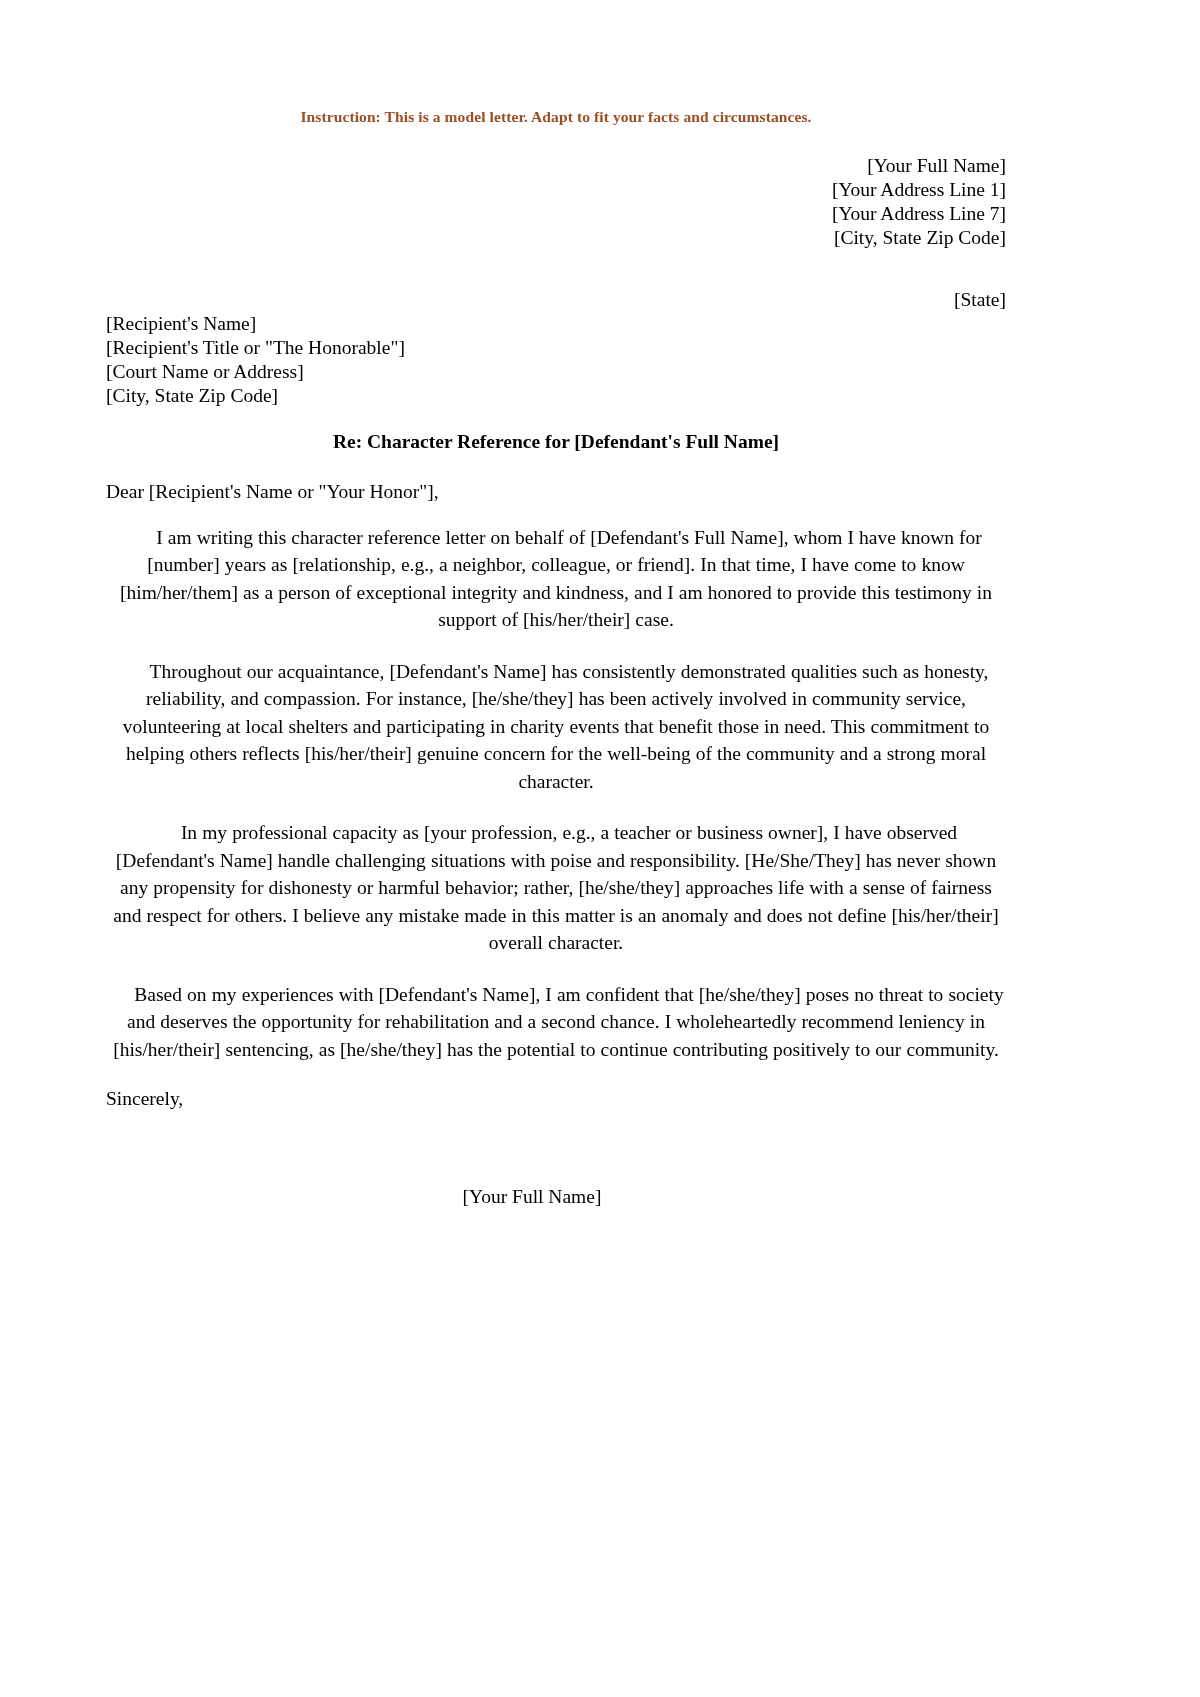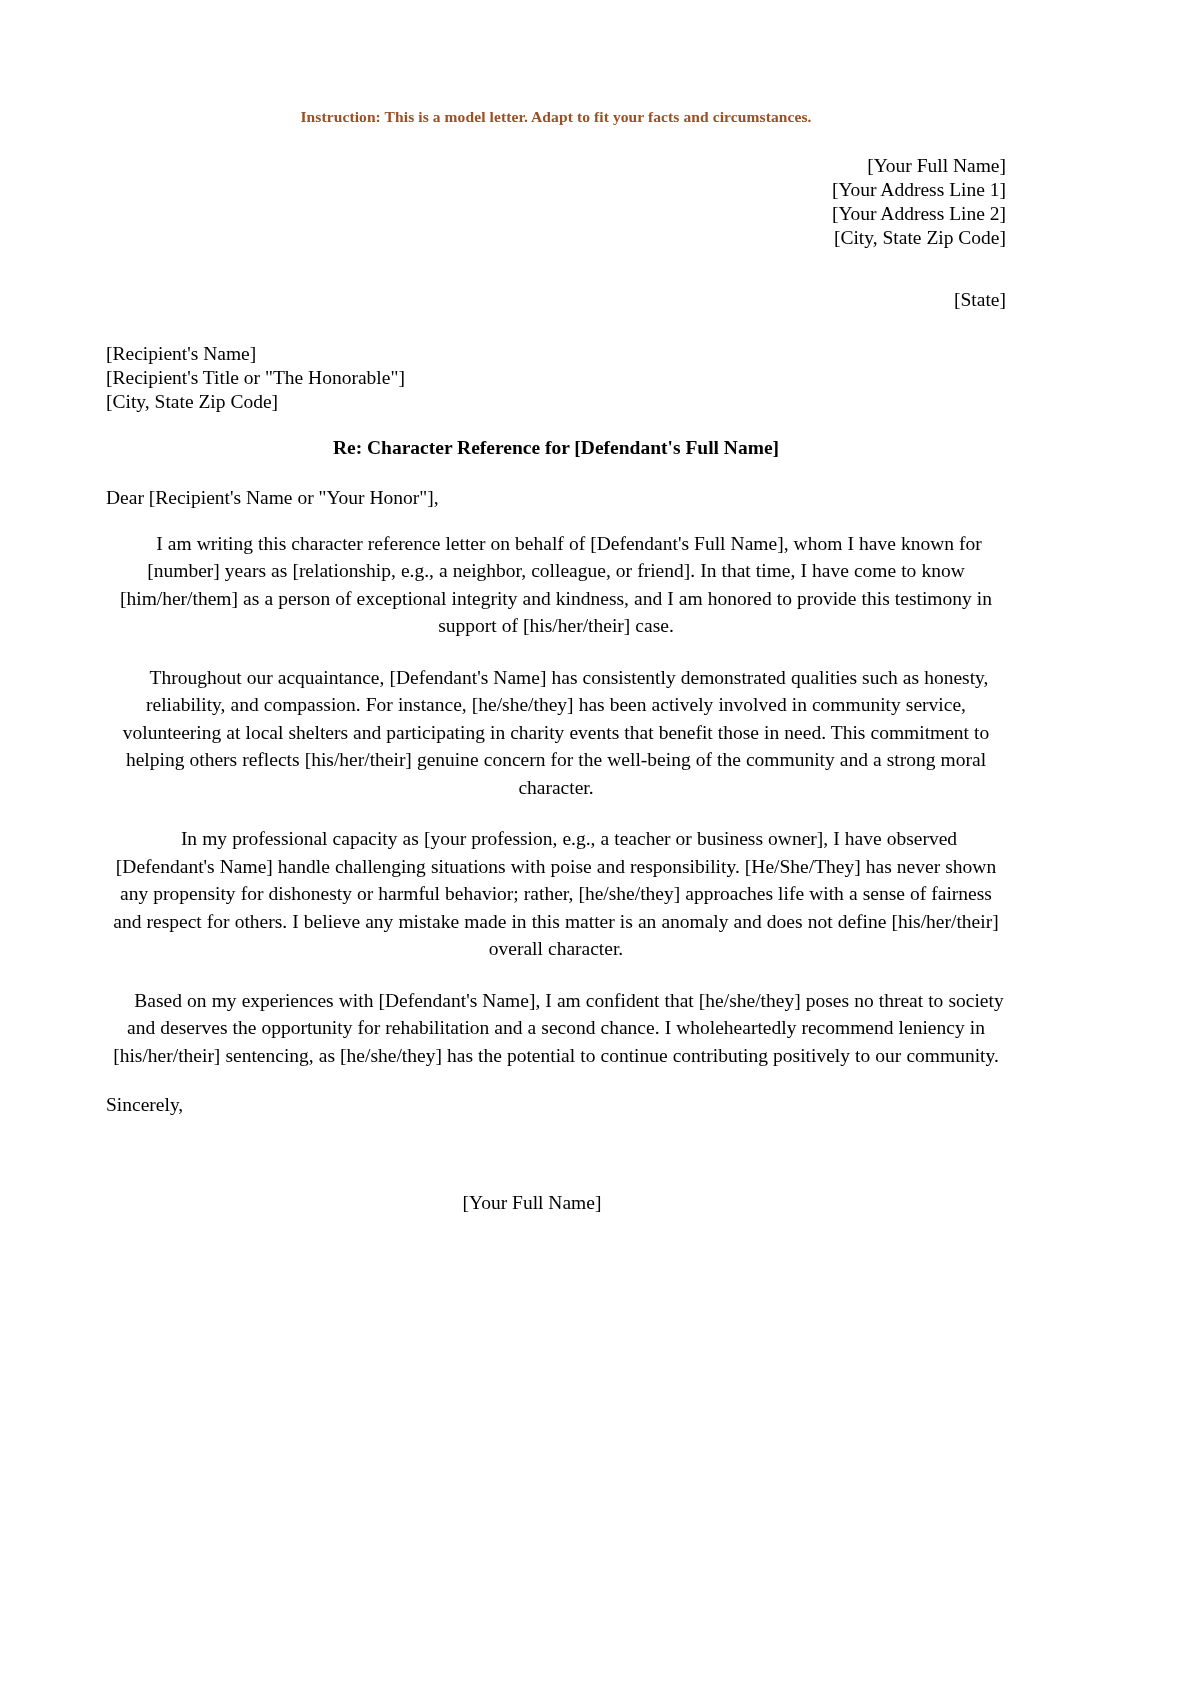--- a/index.html
+++ b/index.html
@@ -60,21 +60,20 @@
 
   .date-line {
     margin-top: 38px;
     text-align: right;
     font-size: 19.5px;
     line-height: 24px;
   }
 
   
   .recipient-block {
-    margin-top: 30px;
     text-align: left;
     font-size: 19.5px;
     line-height: 24px;
   }
   .recipient-block .line {
     display: block;
     white-space: pre;
   }
 
   
@@ -129,29 +128,30 @@
 
 <div class="page">
   <div class="sheet" style="background: rgb(255, 255, 255);">
     <div class="content">
 
       <div class="instruction" style="color: rgb(154, 79, 36);">Instruction: This is a model letter. Adapt to fit your facts and circumstances.</div>
 
       <div class="sender-block">
         <span class="line">[Your Full Name]</span>
         <span class="line">[Your Address Line 1]</span>
-        <span class="line">[Your Address Line 2]</span>
+        <span class="line">[Your Address Line 7]</span>
         <span class="line">[City, State Zip Code]</span>
       </div>
 
       <div class="date-line">[State]</div>
 
       <div class="recipient-block">
         <span class="line">[Recipient's Name]</span>
         <span class="line">[Recipient's Title or "The Honorable"]</span>
+        <span class="line">[Court Name or Address]</span>
         <span class="line">[City, State Zip Code]</span>
       </div>
 
       <div class="subject">Re: Character Reference for [Defendant's Full Name]</div>
 
       <div class="salutation">Dear [Recipient's Name or "Your Honor"],</div>
 
       <div class="body-copy">
         <p>I am writing this character reference letter on behalf of [Defendant's Full Name], whom I have known for [number] years as [relationship, e.g., a neighbor, colleague, or friend]. In that time, I have come to know [him/her/them] as a person of exceptional integrity and kindness, and I am honored to provide this testimony in support of [his/her/their] case.</p>
         <p>Throughout our acquaintance, [Defendant's Name] has consistently demonstrated qualities such as honesty, reliability, and compassion. For instance, [he/she/they] has been actively involved in community service, volunteering at local shelters and participating in charity events that benefit those in need. This commitment to helping others reflects [his/her/their] genuine concern for the well-being of the community and a strong moral character.</p>

